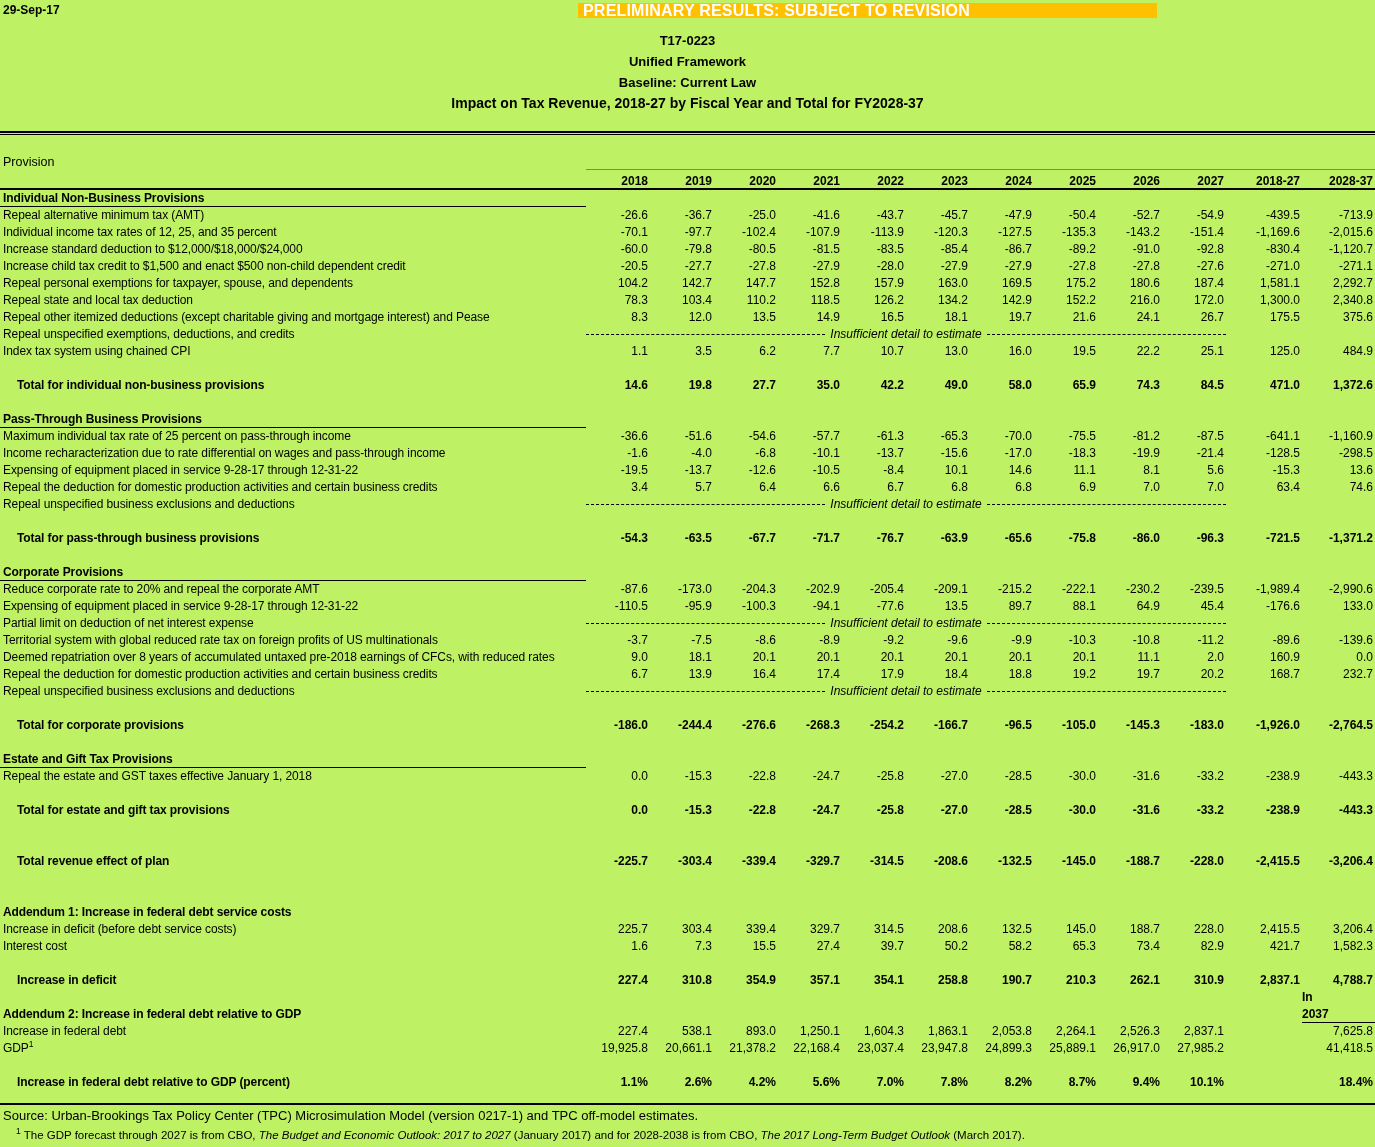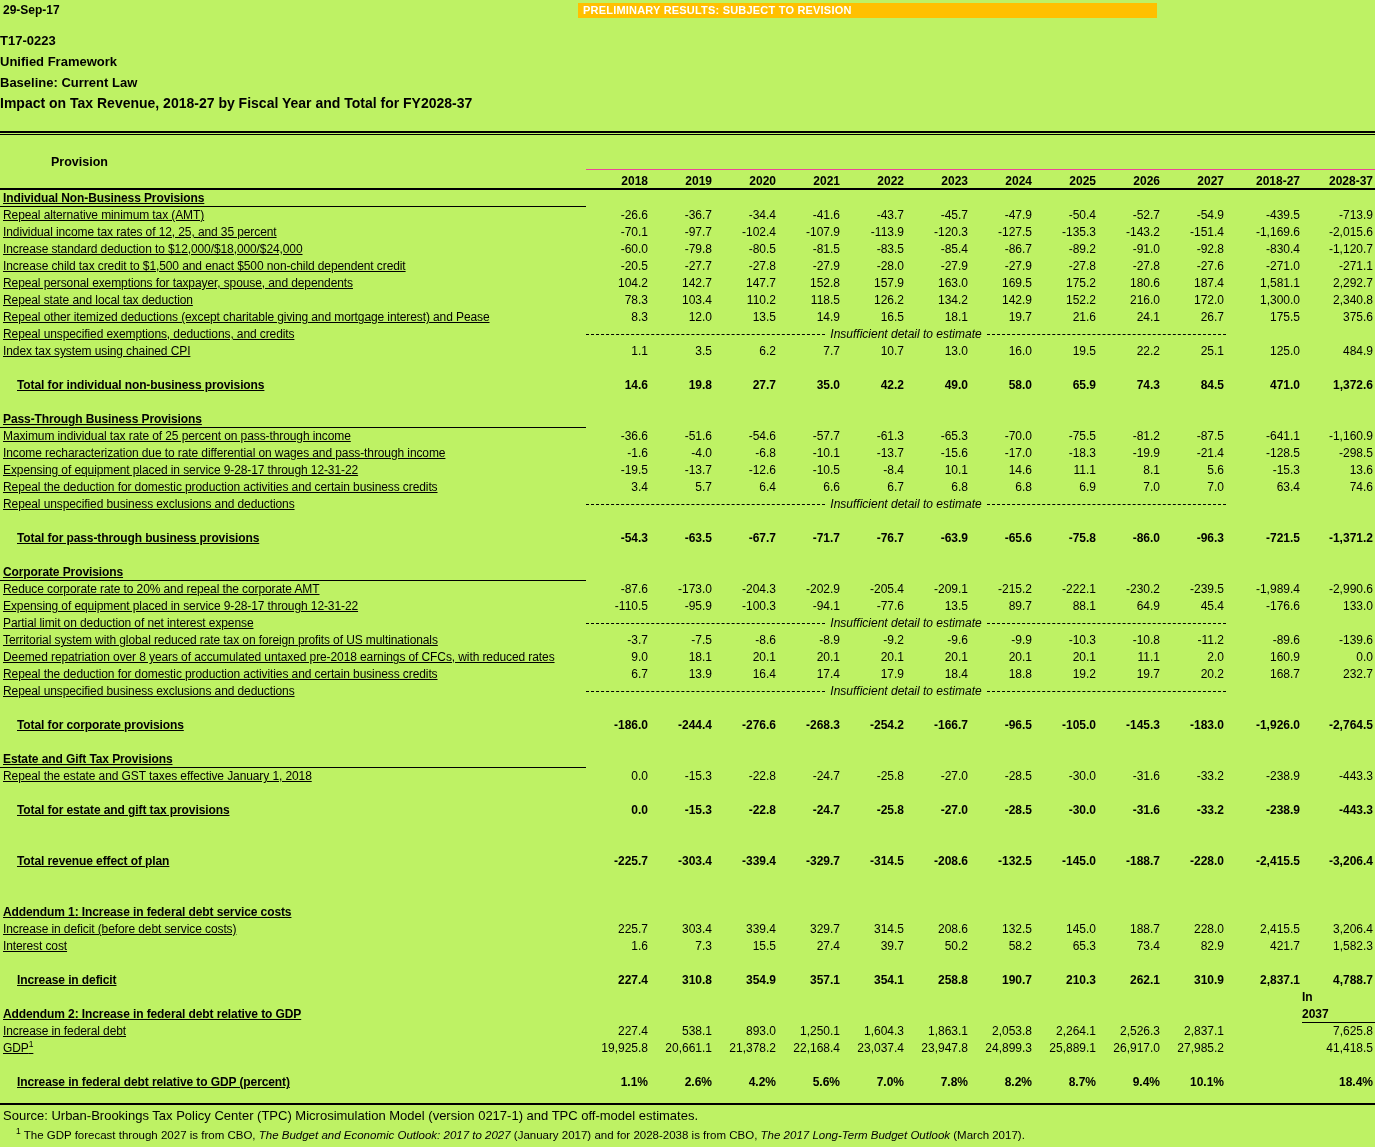--- a/index.html
+++ b/index.html
@@ -1,33 +1,33 @@
 <!DOCTYPE html>
 <html><head>
 <meta charset="utf-8">
 <style>
   html,body{margin:0;padding:0;background:#fff;color:#000;font-family:"Liberation Sans",sans-serif;}
   .page{position:relative;width:1375px;height:1147px;background:#bef264;overflow:hidden;}
   .date{position:absolute;top:3px;left:3px;font-size:12px;font-weight:bold;}
   .banner{position:absolute;top:3px;left:578px;width:579px;height:15px;box-sizing:border-box;
-          font-size:11px;line-height:15px;padding-left:5px;font-weight:600;letter-spacing:.2px;}
-  .titles{padding-top:30px;text-align:left;}
+          font-size:16px;line-height:15px;padding-left:5px;font-weight:600;letter-spacing:.2px;}
+  .titles{padding-top:30px;text-align:center;}
   .titles .tl{font-size:13px;font-weight:bold;line-height:21px;}
   .titles .tl.big{font-size:14px;}
   .top-rule{margin-top:17px;height:1px;border-top:2px solid #000;border-bottom:1px solid #000;}
-  .hdr-provision{display:flex;align-items:flex-end;height:34px;font-weight:bold;font-size:12.5px;padding-left:3px;box-sizing:border-box;margin-left:48px;}
+  .hdr-provision{display:flex;align-items:flex-end;height:34px;font-weight:normal;font-size:12.5px;padding-left:3px;box-sizing:border-box;}
   .hdr-years{display:flex;height:19px;}
   .hdr-years .spacer{width:586px;}
   .years-wrap{display:flex;flex:1;border-top:1px solid #ec4899;align-items:flex-end;font-weight:bold;}
   .hdr-rule{border-top:2px solid #000;}
   .num{width:64px;box-sizing:border-box;text-align:right;padding-right:2px;font-size:12px;white-space:nowrap;}
   .num.c10{width:76px;}
   .num.c11{width:73px;}
   .row{display:flex;height:17px;line-height:17px;font-size:12px;}
-  .lbl{width:586px;box-sizing:border-box;padding-left:3px;white-space:nowrap;overflow:hidden;letter-spacing:-0.1px;text-decoration:underline;}
+  .lbl{width:586px;box-sizing:border-box;padding-left:3px;white-space:nowrap;overflow:hidden;letter-spacing:-0.1px;}
   .lbl.ul{border-bottom:1.5px solid #000;}
   .row.section{font-weight:bold;}
   .row.total{font-weight:bold;}
   .row.total .lbl{padding-left:17px;}
   .dash-span{width:640px;display:flex;align-items:center;box-sizing:border-box;}
   .dline{flex:1;border-top:1px dashed #000;height:0;}
   .dtext{font-style:italic;padding:0 5px;font-size:12px;white-space:nowrap;}
   .flex1{flex:1;}
   .rcell{width:73px;box-sizing:border-box;text-align:left;font-weight:bold;font-size:12px;}
   .rcell.ul{border-bottom:1.5px solid #000;}
@@ -76,21 +76,21 @@
   <div class="hdr-rule"></div>
 
   <div>
       <div class="row section">
         <div class="lbl ul">Individual Non-Business Provisions</div>
       </div>
       <div class="row data">
         <div class="lbl">Repeal alternative minimum tax (AMT)</div>
         <div class="num">-26.6</div>
         <div class="num">-36.7</div>
-        <div class="num">-34.4</div>
+        <div class="num">-25.0</div>
         <div class="num">-41.6</div>
         <div class="num">-43.7</div>
         <div class="num">-45.7</div>
         <div class="num">-47.9</div>
         <div class="num">-50.4</div>
         <div class="num">-52.7</div>
         <div class="num">-54.9</div>
         <div class="num c10">-439.5</div>
         <div class="num c11">-713.9</div>
       </div>

